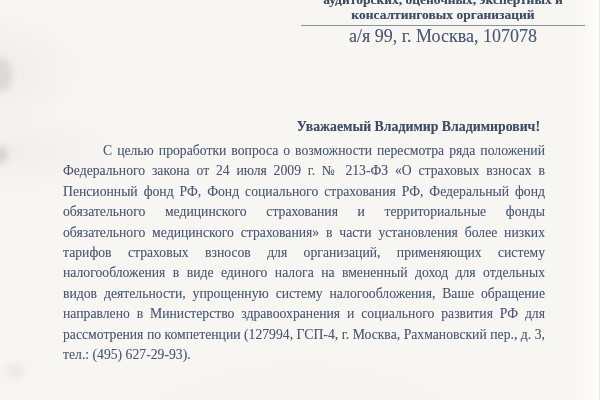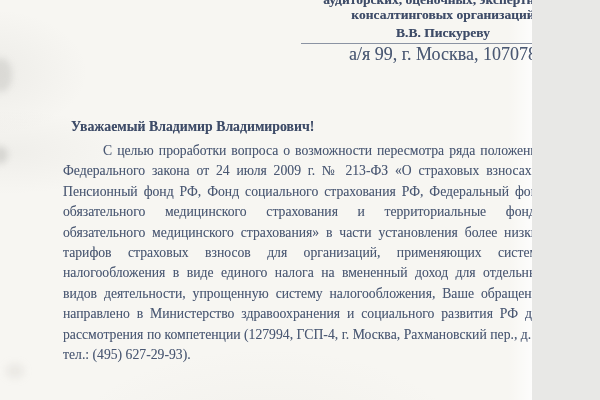--- a/index.html
+++ b/index.html
@@ -1,18 +1,18 @@
 <!DOCTYPE html>
 <html lang="ru"><head>
 <meta charset="utf-8">
 <style>
   html,body{margin:0;padding:0;background:#e8e8e6;}
   .page{
     position:relative;
-    width:532px;height:400px;
+    width:599px;height:400px;
     margin:0;
     overflow:hidden;
     background:
       radial-gradient(ellipse 140px 90px at -2% 18%, rgba(150,150,145,0.10), transparent 70%),
       radial-gradient(ellipse 160px 60px at 2% 38%, rgba(150,150,145,0.08), transparent 70%),
       radial-gradient(ellipse 300px 160px at 50% 115%, rgba(170,168,158,0.08), transparent 70%),
       #f7f6f2;
     font-family:"Liberation Serif","DejaVu Serif",serif;
     color:#4a5873;
   }
@@ -44,22 +44,22 @@
   .header .addr{
     font-weight:normal;
     font-size:18px;line-height:16px;
     color:#4a5873;
     text-shadow:0 0 .4px rgba(74,88,115,.35);
     font-family:Liberation Serif, serif;
   }
 
   .salutation{
     position:absolute;
-    top:119px;left:71px;width:482px;
-    text-align:left;
+    top:119px;left:58px;width:482px;
+    text-align:right;
     font-weight:bold;
     font-size:13.8px;
     color:#3e4c68;
     text-shadow:0 0 .5px rgba(62,76,104,.45);
   }
 
   .letter-body{
     position:absolute;
     top:141px;left:63px;width:482px;
     font-size:13.7px;
@@ -76,21 +76,20 @@
 <div class="page">
 
   <div class="smudge smudge-1"></div>
   <div class="smudge smudge-2"></div>
   <div class="smudge smudge-3"></div>
   <div class="right-band"></div>
 
   <div class="header">
     <div>аудиторских, оценочных, экспертных и</div>
     <div>консалтинговых организаций</div>
-    <div class="name">В.В. Пискуреву</div>
     <div class="rule"></div>
     <div class="addr">а/я 99, г. Москва, 107078</div>
   </div>
 
   <div class="salutation">Уважаемый Владимир Владимирович!</div>
 
   <div class="letter-body">
     <p>С целью проработки вопроса о возможности пересмотра ряда положений Федерального закона от 24 июля 2009 г. № 213-ФЗ «О страховых взносах в Пенсионный фонд РФ, Фонд социального страхования РФ, Федеральный фонд обязательного медицинского страхования и территориальные фонды обязательного медицинского страхования» в части установления более низких тарифов страховых взносов для организаций, применяющих систему налогообложения в виде единого налога на вмененный доход для отдельных видов деятельности, упрощенную систему налогообложения, Ваше обращение направлено в Министерство здравоохранения и социального развития РФ для рассмотрения по компетенции (127994, ГСП-4, г. Москва, Рахмановский пер., д. 3, тел.: (495) 627-29-93).</p>
 
   </div>

